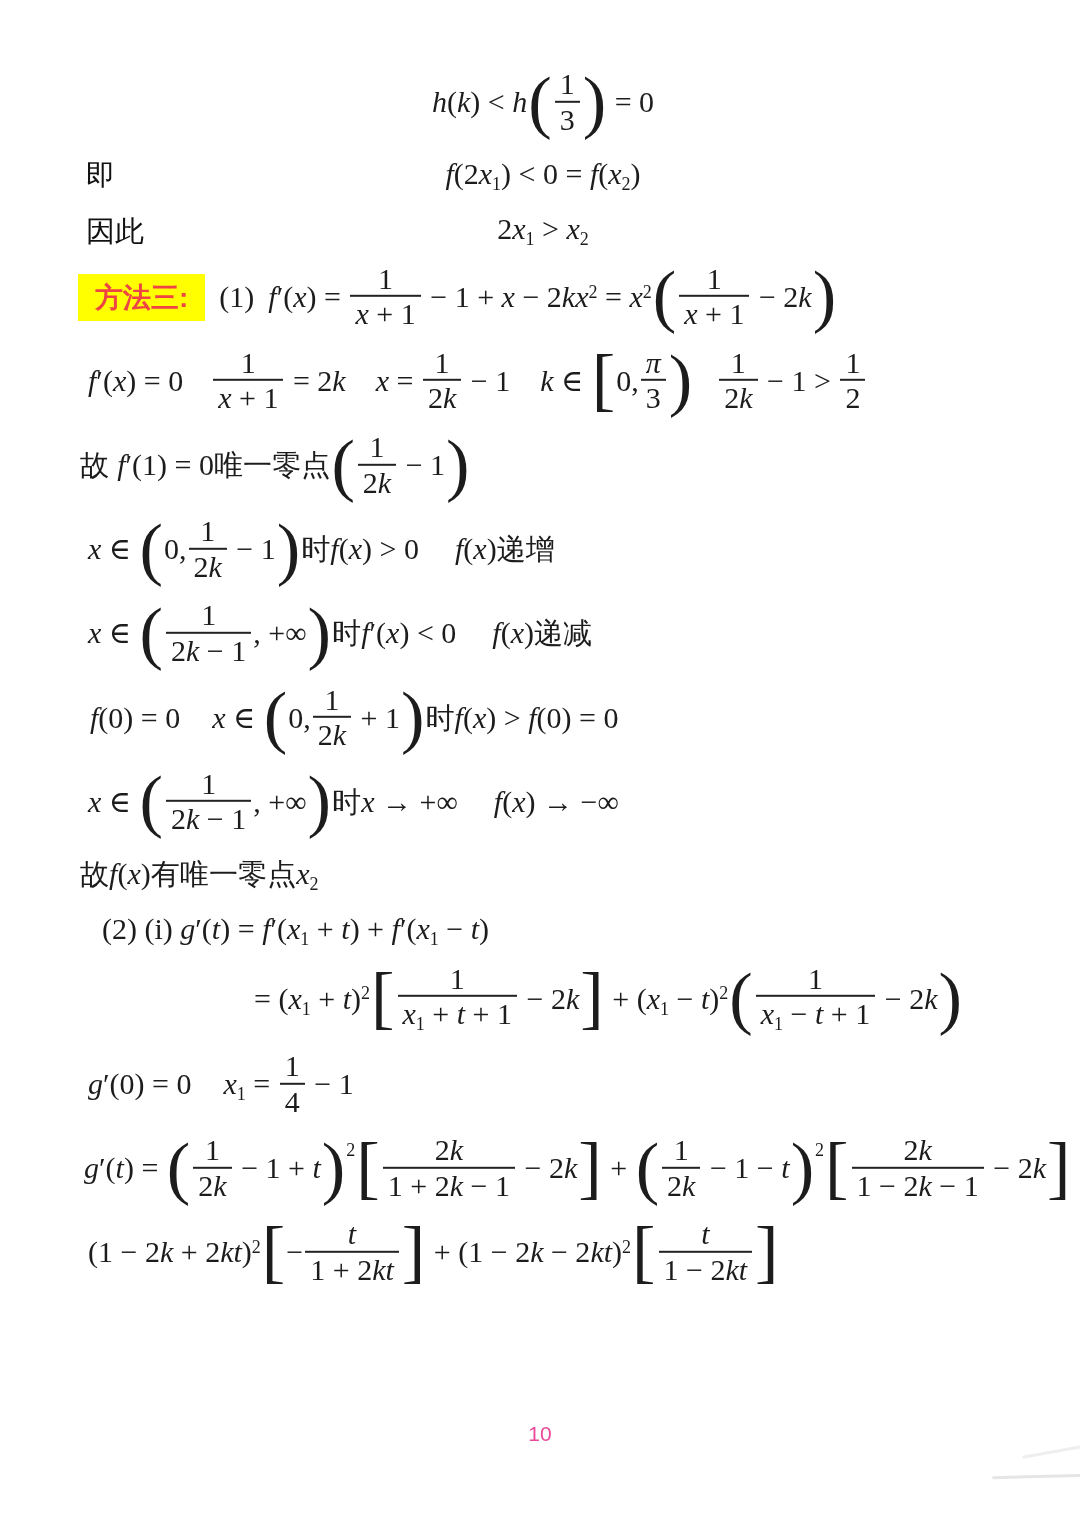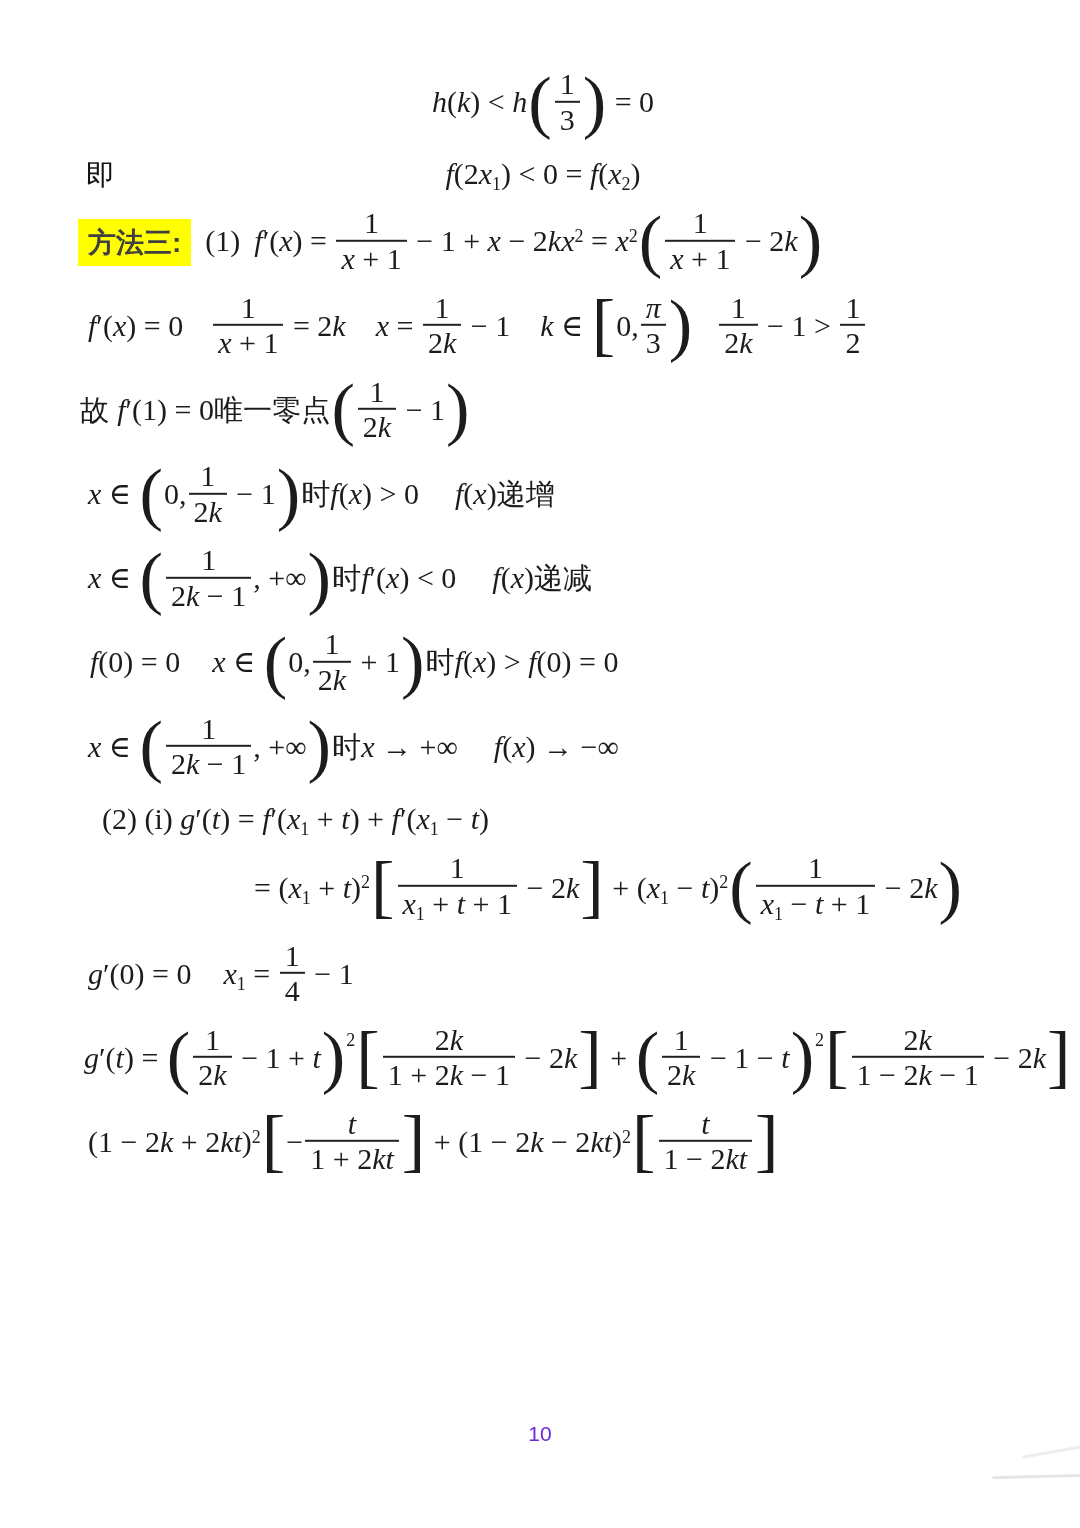--- a/index.html
+++ b/index.html
@@ -27,52 +27,54 @@
     margin:0 2px;transform:translateY(-0.14em);
   }
   .num,.den{display:block;padding:0 5px;line-height:1.12;}
   .den{border-top:2px solid #222;}
   .dl{display:inline;}
   .dl.z2{
     font-size:2.35em;line-height:0;vertical-align:middle;display:inline-block;
     transform:translateY(-0.07em);font-weight:300;margin:0 1px;
   }
   .hl{
-    background:#ffff00;color:#404040;font-weight:bold;
+    background:#ffff00;color:#ef4444;font-weight:bold;
     font-family:"Liberation Sans","DejaVu Sans",sans-serif;
-    font-size:28px;padding:8px 10px;margin-right:4px;
+    font-size:28px;padding:8px 17px;margin-right:4px;
   }
   .footer-num{
     position:absolute;left:0;right:0;top:1422px;text-align:center;
     font-family:"Liberation Sans","DejaVu Sans",sans-serif;
-    font-size:21px;color:#6d28d9;
+    font-size:21px;color:#ec4899;
   }
   .curl1{
     position:absolute;left:992px;top:1474px;width:170px;height:3px;
     background:#dcdcdc;transform:rotate(-1.5deg);opacity:0.75;border-radius:2px;
   }
   .curl2{
     position:absolute;left:1022px;top:1450px;width:66px;height:3px;
     background:#e7e7e7;transform:rotate(-10deg);opacity:0.7;border-radius:2px;
   }
 </style>
 </head>
 <body>
 
 <div class="page">
   <div>
       <div class="math-line center"><span class="it">h</span><span class="rm">(</span><span class="it">k</span><span class="rm">)</span><span class="rm"> &lt; </span><span class="it">h</span><span class="dl z2">(</span><span class="frac"><span class="num"><span class="rm">1</span></span><span class="den"><span class="rm">3</span></span></span><span class="dl z2">)</span><span class="rm"> = 0</span></div>
       <div class="math-line row"><span class="label">即</span><span class="it">f</span><span class="rm">(2</span><span class="it">x</span><span class="ss">1</span><span class="rm">) &lt; 0 = </span><span class="it">f</span><span class="rm">(</span><span class="it">x</span><span class="ss">2</span><span class="rm">)</span></div>
+      <div class="math-line row"><span class="label">因此</span><span class="rm">2</span><span class="it">x</span><span class="ss">1</span><span class="rm"> &gt; </span><span class="it">x</span><span class="ss">2</span></div>
       <div class="math-line "><span class="hl">方法三:</span><span class="gap" style="display: inline-block; width: 10px;"></span><span class="rm">(1)</span><span class="gap" style="display: inline-block; width: 14px;"></span><span class="it">f</span><span class="rm">′(</span><span class="it">x</span><span class="rm">) = </span><span class="frac"><span class="num"><span class="rm">1</span></span><span class="den"><span class="it">x</span><span class="rm"> + 1</span></span></span><span class="rm"> − 1 + </span><span class="it">x</span><span class="rm"> − 2</span><span class="it">kx</span><span class="su">2</span><span class="rm"> = </span><span class="it">x</span><span class="su">2</span><span class="dl z2">(</span><span class="frac"><span class="num"><span class="rm">1</span></span><span class="den"><span class="it">x</span><span class="rm"> + 1</span></span></span><span class="rm"> − 2</span><span class="it">k</span><span class="dl z2">)</span></div>
       <div class="math-line " style="padding-left: 10px;"><span class="it">f</span><span class="rm">′(</span><span class="it">x</span><span class="rm">) = 0</span><span class="gap" style="display: inline-block; width: 28px;"></span><span class="frac"><span class="num"><span class="rm">1</span></span><span class="den"><span class="it">x</span><span class="rm"> + 1</span></span></span><span class="rm"> = 2</span><span class="it">k</span><span class="gap" style="display: inline-block; width: 30px;"></span><span class="it">x</span><span class="rm"> = </span><span class="frac"><span class="num"><span class="rm">1</span></span><span class="den"><span class="rm">2</span><span class="it">k</span></span></span><span class="rm"> − 1</span><span class="gap" style="display: inline-block; width: 30px;"></span><span class="it">k</span><span class="rm"> ∈ </span><span class="dl z2">[</span><span class="rm">0,</span><span class="frac"><span class="num"><span class="it">π</span></span><span class="den"><span class="rm">3</span></span></span><span class="dl z2">)</span><span class="gap" style="display: inline-block; width: 24px;"></span><span class="frac"><span class="num"><span class="rm">1</span></span><span class="den"><span class="rm">2</span><span class="it">k</span></span></span><span class="rm"> − 1 &gt; </span><span class="frac"><span class="num"><span class="rm">1</span></span><span class="den"><span class="rm">2</span></span></span></div>
       <div class="math-line " style="padding-left: 2px;"><span class="cjk">故 </span><span class="it">f</span><span class="rm">′(1) = 0</span><span class="cjk">唯一零点</span><span class="dl z2">(</span><span class="frac"><span class="num"><span class="rm">1</span></span><span class="den"><span class="rm">2</span><span class="it">k</span></span></span><span class="rm"> − 1</span><span class="dl z2">)</span></div>
       <div class="math-line " style="padding-left: 10px;"><span class="it">x</span><span class="rm"> ∈ </span><span class="dl z2">(</span><span class="rm">0,</span><span class="frac"><span class="num"><span class="rm">1</span></span><span class="den"><span class="rm">2</span><span class="it">k</span></span></span><span class="rm"> − 1</span><span class="dl z2">)</span><span class="cjk">时</span><span class="it">f</span><span class="rm">(</span><span class="it">x</span><span class="rm">) &gt; 0</span><span class="gap" style="display: inline-block; width: 36px;"></span><span class="it">f</span><span class="rm">(</span><span class="it">x</span><span class="rm">)</span><span class="cjk">递增</span></div>
       <div class="math-line " style="padding-left: 10px;"><span class="it">x</span><span class="rm"> ∈ </span><span class="dl z2">(</span><span class="frac"><span class="num"><span class="rm">1</span></span><span class="den"><span class="rm">2</span><span class="it">k</span><span class="rm"> − 1</span></span></span><span class="rm">, +∞</span><span class="dl z2">)</span><span class="cjk">时</span><span class="it">f</span><span class="rm">′(</span><span class="it">x</span><span class="rm">) &lt; 0</span><span class="gap" style="display: inline-block; width: 36px;"></span><span class="it">f</span><span class="rm">(</span><span class="it">x</span><span class="rm">)</span><span class="cjk">递减</span></div>
       <div class="math-line " style="padding-left: 12px;"><span class="it">f</span><span class="rm">(0) = 0</span><span class="gap" style="display: inline-block; width: 32px;"></span><span class="it">x</span><span class="rm"> ∈ </span><span class="dl z2">(</span><span class="rm">0,</span><span class="frac"><span class="num"><span class="rm">1</span></span><span class="den"><span class="rm">2</span><span class="it">k</span></span></span><span class="rm"> + 1</span><span class="dl z2">)</span><span class="cjk">时</span><span class="it">f</span><span class="rm">(</span><span class="it">x</span><span class="rm">) &gt; </span><span class="it">f</span><span class="rm">(0) = 0</span></div>
       <div class="math-line " style="padding-left: 10px;"><span class="it">x</span><span class="rm"> ∈ </span><span class="dl z2">(</span><span class="frac"><span class="num"><span class="rm">1</span></span><span class="den"><span class="rm">2</span><span class="it">k</span><span class="rm"> − 1</span></span></span><span class="rm">, +∞</span><span class="dl z2">)</span><span class="cjk">时</span><span class="it">x</span><span class="rm"> → +∞</span><span class="gap" style="display: inline-block; width: 36px;"></span><span class="it">f</span><span class="rm">(</span><span class="it">x</span><span class="rm">) → −∞</span></div>
+      <div class="math-line " style="padding-left: 2px;"><span class="cjk">故</span><span class="it">f</span><span class="rm">(</span><span class="it">x</span><span class="rm">)</span><span class="cjk">有唯一零点</span><span class="it">x</span><span class="ss">2</span></div>
       <div class="math-line " style="padding-left: 24px;"><span class="rm">(2)  (i)  </span><span class="it">g</span><span class="rm">′(</span><span class="it">t</span><span class="rm">) = </span><span class="it">f</span><span class="rm">′(</span><span class="it">x</span><span class="ss">1</span><span class="rm"> + </span><span class="it">t</span><span class="rm">) + </span><span class="it">f</span><span class="rm">′(</span><span class="it">x</span><span class="ss">1</span><span class="rm"> − </span><span class="it">t</span><span class="rm">)</span></div>
       <div class="math-line " style="padding-left: 176px;"><span class="rm">= (</span><span class="it">x</span><span class="ss">1</span><span class="rm"> + </span><span class="it">t</span><span class="rm">)</span><span class="su">2</span><span class="dl z2">[</span><span class="frac"><span class="num"><span class="rm">1</span></span><span class="den"><span class="it">x</span><span class="ss">1</span><span class="rm"> + </span><span class="it">t</span><span class="rm"> + 1</span></span></span><span class="rm"> − 2</span><span class="it">k</span><span class="dl z2">]</span><span class="rm"> + (</span><span class="it">x</span><span class="ss">1</span><span class="rm"> − </span><span class="it">t</span><span class="rm">)</span><span class="su">2</span><span class="dl z2">(</span><span class="frac"><span class="num"><span class="rm">1</span></span><span class="den"><span class="it">x</span><span class="ss">1</span><span class="rm"> − </span><span class="it">t</span><span class="rm"> + 1</span></span></span><span class="rm"> − 2</span><span class="it">k</span><span class="dl z2">)</span></div>
       <div class="math-line " style="padding-left: 10px;"><span class="it">g</span><span class="rm">′(0) = 0</span><span class="gap" style="display: inline-block; width: 32px;"></span><span class="it">x</span><span class="ss">1</span><span class="rm"> = </span><span class="frac"><span class="num"><span class="rm">1</span></span><span class="den"><span class="rm">4</span></span></span><span class="rm"> − 1</span></div>
       <div class="math-line " style="padding-left: 6px;"><span class="it">g</span><span class="rm">′(</span><span class="it">t</span><span class="rm">) = </span><span class="dl z2">(</span><span class="frac"><span class="num"><span class="rm">1</span></span><span class="den"><span class="rm">2</span><span class="it">k</span></span></span><span class="rm"> − 1 + </span><span class="it">t</span><span class="dl z2">)</span><span class="su gsu">2</span><span class="dl z2">[</span><span class="frac"><span class="num"><span class="rm">2</span><span class="it">k</span></span><span class="den"><span class="rm">1 + 2</span><span class="it">k</span><span class="rm"> − 1</span></span></span><span class="rm"> − 2</span><span class="it">k</span><span class="dl z2">]</span><span class="rm"> + </span><span class="dl z2">(</span><span class="frac"><span class="num"><span class="rm">1</span></span><span class="den"><span class="rm">2</span><span class="it">k</span></span></span><span class="rm"> − 1 − </span><span class="it">t</span><span class="dl z2">)</span><span class="su gsu">2</span><span class="dl z2">[</span><span class="frac"><span class="num"><span class="rm">2</span><span class="it">k</span></span><span class="den"><span class="rm">1 − 2</span><span class="it">k</span><span class="rm"> − 1</span></span></span><span class="rm"> − 2</span><span class="it">k</span><span class="dl z2">]</span></div>
       <div class="math-line " style="padding-left: 10px;"><span class="rm">(1 − 2</span><span class="it">k</span><span class="rm"> + 2</span><span class="it">kt</span><span class="rm">)</span><span class="su">2</span><span class="dl z2">[</span><span class="rm">−</span><span class="frac"><span class="num"><span class="it">t</span></span><span class="den"><span class="rm">1 + 2</span><span class="it">kt</span></span></span><span class="dl z2">]</span><span class="rm"> + (1 − 2</span><span class="it">k</span><span class="rm"> − 2</span><span class="it">kt</span><span class="rm">)</span><span class="su">2</span><span class="dl z2">[</span><span class="frac"><span class="num"><span class="it">t</span></span><span class="den"><span class="rm">1 − 2</span><span class="it">kt</span></span></span><span class="dl z2">]</span></div>
     </div>
 </div>
 
 <div class="footer-num">10</div>
 <div class="curl1"></div>

